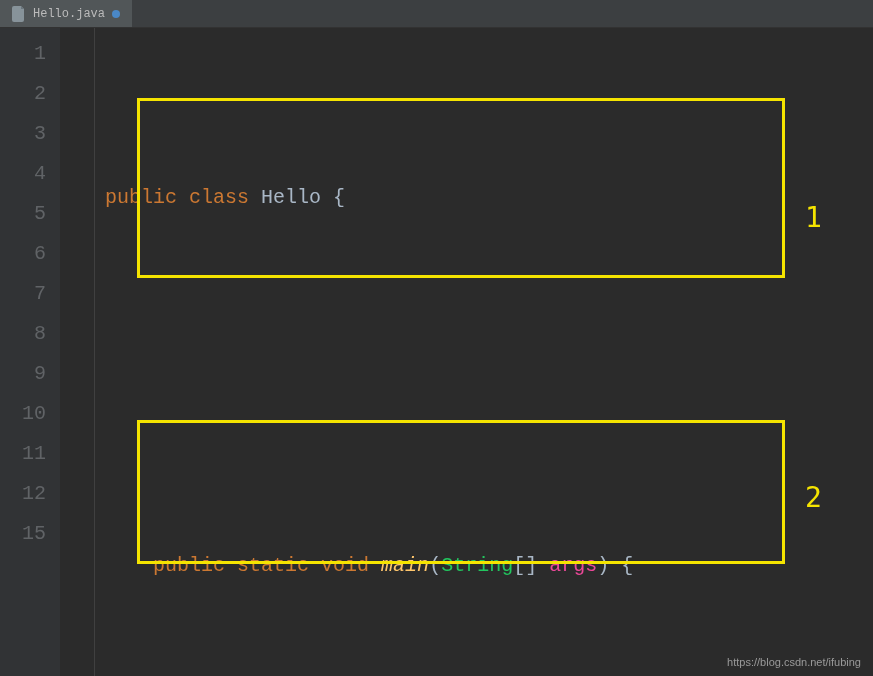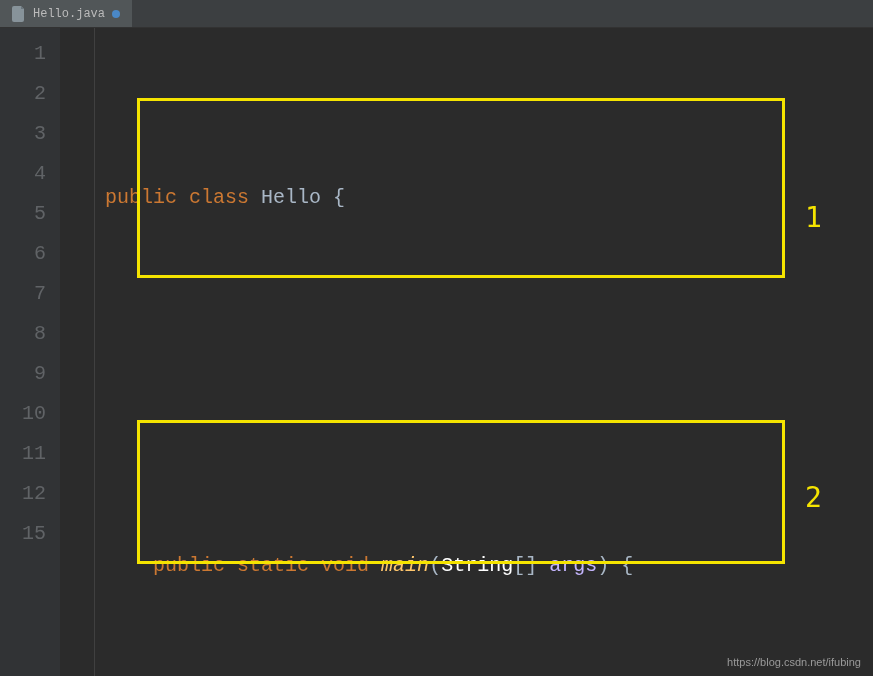--- a/index.html
+++ b/index.html
@@ -60,22 +60,22 @@
     padding-top:6px;
     font-size:20px;
     line-height:40px;
     white-space:pre;
     position:relative;
   }
   .code-line { height:40px; padding-left:10px;margin-top:24px; }
   .kw { color:#cc7832; }
   .cls { color:#a9b7c6; }
   .method { color:#ffc66d;font-style:italic; }
-  .type { color:#ffffff; }
-  .param { color:#c4b5fd; }
+  .type { color:#22c55e; }
+  .param { color:#ec4899; }
   .comment { color:#808080; }
   .brace, .punc { color:#a9b7c6; }
   .box {
     position:absolute;
     border:3px solid #f5e400;
     pointer-events:none;
   }
   .box-label {
     position:absolute;
     color:#f5e400;

